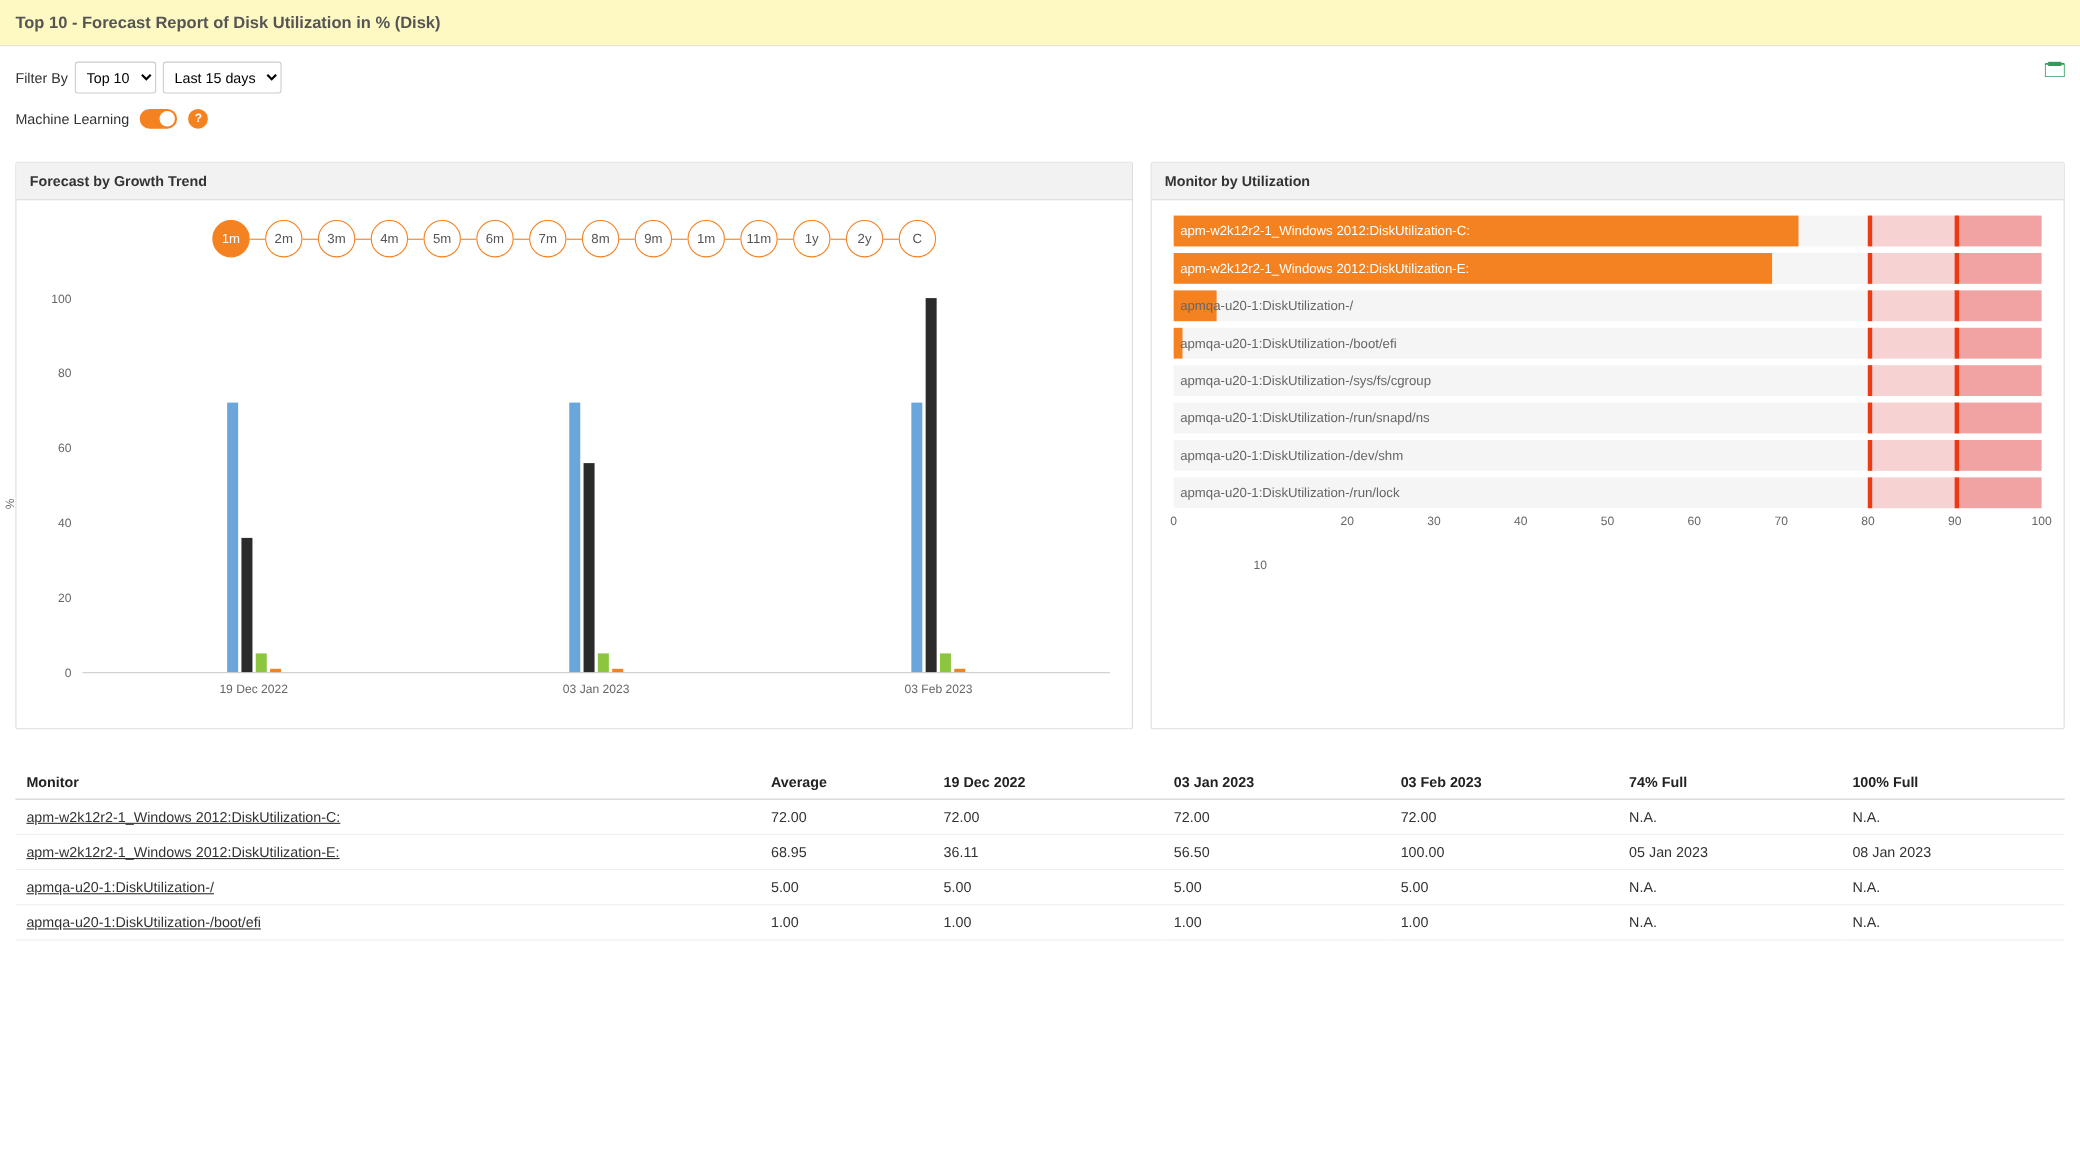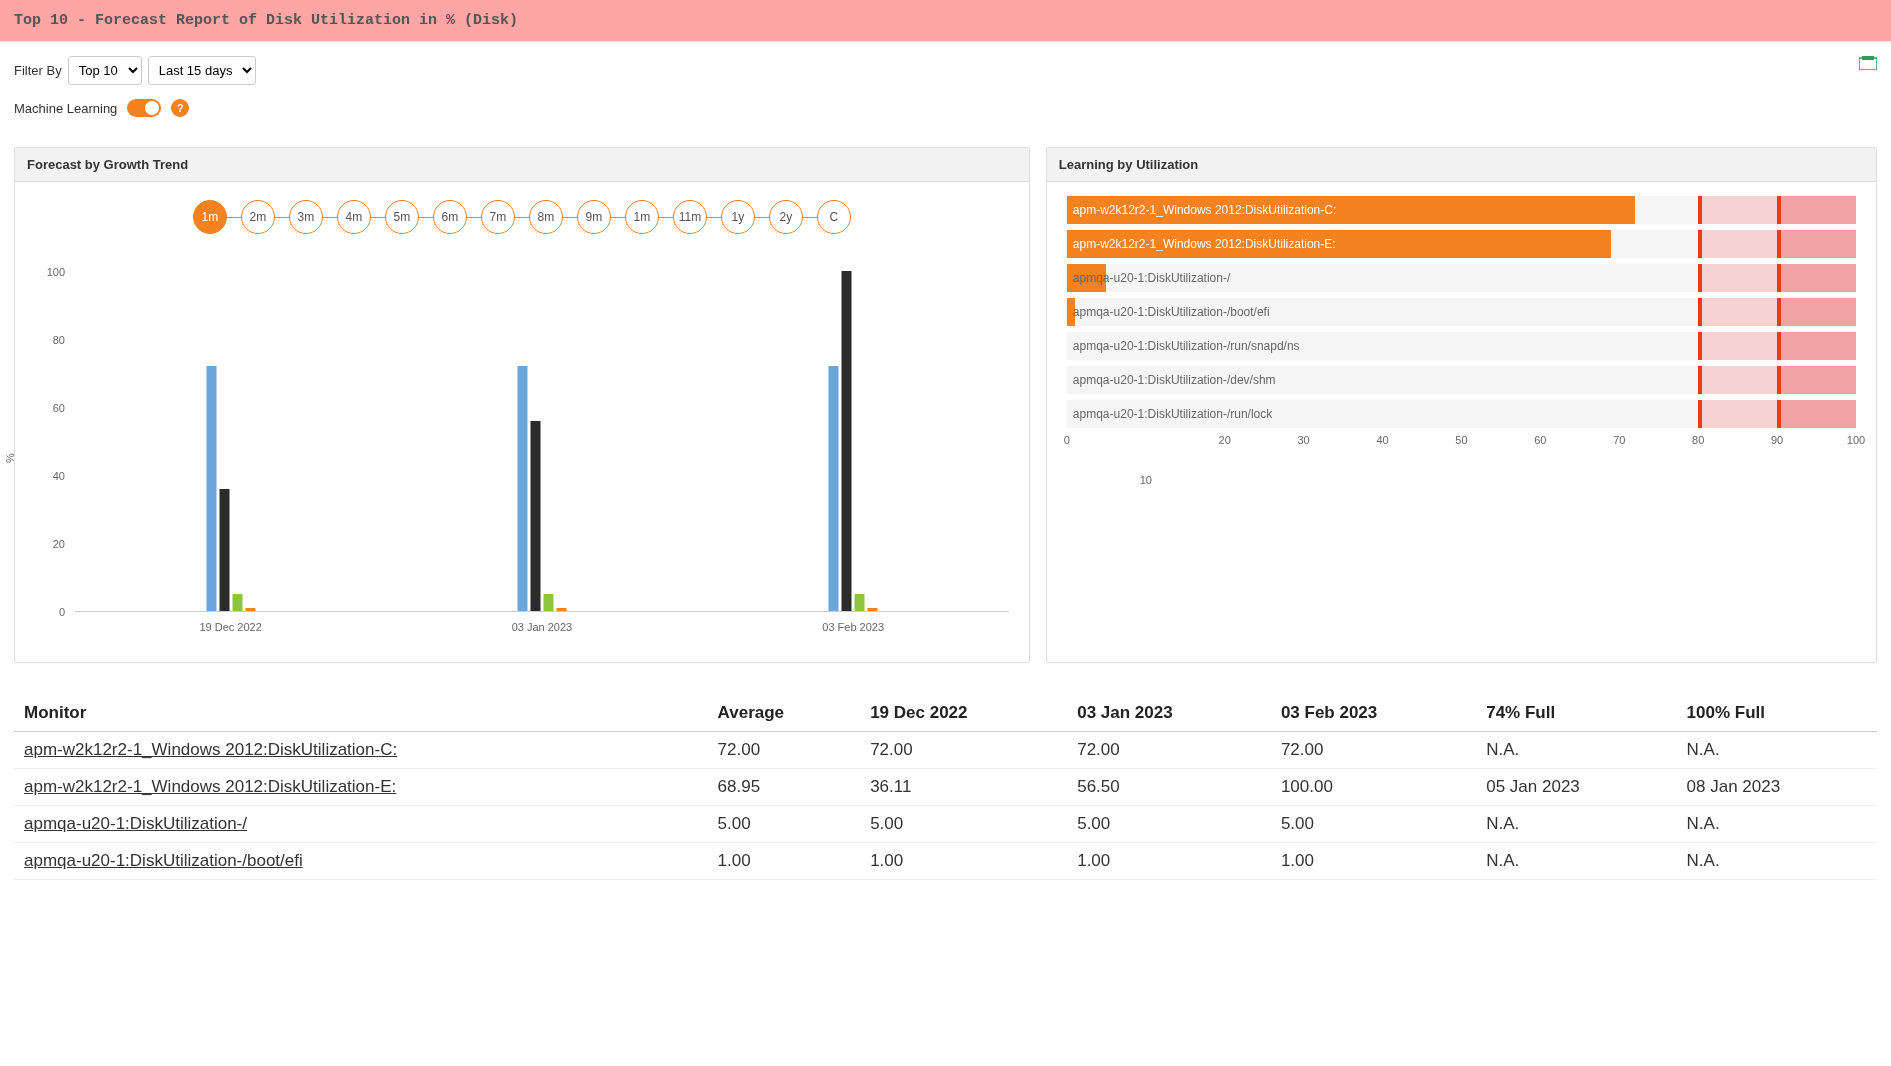--- a/index.html
+++ b/index.html
@@ -1,18 +1,18 @@
 <!DOCTYPE html>
 <html><head>
 <meta charset="utf-8">
 <style>
 * { box-sizing: border-box; margin: 0; padding: 0; }
 body { font-family: Arial, sans-serif; font-size: 13px; color: #333; background: #fff; }
 
-.page-title-bar { background: #fca5a5; border-bottom: 1px solid #e0e0e0; padding: 12px 14px; font-family: Liberation Mono, monospace; }
+.page-title-bar { background: #fef9c3; border-bottom: 1px solid #e0e0e0; padding: 12px 14px; }
 .page-title { font-size: 15px; font-weight: bold; color: #555; }
 
 .filter-row { display: flex; align-items: center; padding: 14px; gap: 6px; position: relative; }
 .filter-label { font-size: 13px; color: #333; }
 .filter-row select { padding: 5px 6px; border: 1px solid #ccc; border-radius: 3px; font-size: 13px; background: #fff; }
 .export-icon { position: absolute; right: 14px; top: 14px; color: #2e9e5b; }
 
 .ml-row { display: flex; align-items: center; padding: 0 14px 18px 14px; gap: 10px; }
 .toggle { width: 34px; height: 18px; background: #f58220; border-radius: 9px; position: relative; cursor: pointer; }
 .toggle-knob { width: 14px; height: 14px; background: #fff; border-radius: 50%; position: absolute; top: 2px; right: 2px; }
@@ -45,21 +45,21 @@
 .hbar-label { position: absolute; left: 6px; top: 50%; transform: translateY(-50%); font-size: 12px; color: #666; z-index: 2; white-space: nowrap; }
 .hbar-fill .hbar-label { color: #fff; }
 .threshold-zone { position: absolute; top: 0; bottom: 0; }
 .threshold-light { background: #f8b4b4; opacity: 0.55; }
 .threshold-dark { background: #ef8585; opacity: 0.75; }
 .threshold-line { position: absolute; top: 0; bottom: 0; width: 4px; background: #ec3a12; }
 .hx-axis { position: relative; height: 20px; margin-top: 4px; }
 .hx-tick { position: absolute; font-size: 11px; color: #666; transform: translateX(-50%); }
 
 .data-table { width: calc(100% - 28px); margin: 20px 14px 14px 14px; border-collapse: collapse; }
-.data-table th, .data-table td { text-align: left; padding: 8px 10px; border-bottom: 1px solid #eee; font-size: 17px; }
+.data-table th, .data-table td { text-align: left; padding: 8px 10px; border-bottom: 1px solid #eee; font-size: 13px; }
 .data-table th { font-weight: bold; color: #222; border-bottom: 1px solid #ccc; }
 .data-table td a { color: #333; text-decoration: underline; }
 </style>
 </head>
 <body>
 
 <div class="page-title-bar">
   <div class="page-title">Top 10 - Forecast Report of Disk Utilization in % (Disk)</div>
 </div>
 
@@ -146,21 +146,21 @@
             <div class="bar" style="background: rgb(43, 43, 43); height: 340px;"></div>
             <div class="bar" style="background: rgb(140, 198, 63); height: 17px;"></div>
             <div class="bar" style="background: rgb(245, 130, 32); height: 3.4px;"></div>
           </div>
           <div class="x-label" style="left: 83.3333%;">03 Feb 2023</div>
         </div>
     </div>
   </div>
 
   <div class="panel panel-right">
-    <div class="panel-header">Learning by Utilization</div>
+    <div class="panel-header">Monitor by Utilization</div>
     <div class="hbar-chart">
       <div class="hbar-plot" id="hplot">
           <div class="hbar-row">
             <div class="threshold-zone threshold-light" style="left: 80%; width: 10%;"></div>
             <div class="threshold-zone threshold-dark" style="left: 90%; width: 10%;"></div>
             <div class="threshold-line" style="left: 80%;"></div>
             <div class="threshold-line" style="left: 90%;"></div>
             <div class="hbar-fill" style="width: 72%;">
               <div class="hbar-label">apm-w2k12r2-1_Windows 2012:DiskUtilization-C:</div>
             </div>
@@ -182,20 +182,28 @@
             <div class="hbar-fill" style="width: 5%;"></div>
             <div class="hbar-label">apmqa-u20-1:DiskUtilization-/</div>
           </div>
           <div class="hbar-row">
             <div class="threshold-zone threshold-light" style="left: 80%; width: 10%;"></div>
             <div class="threshold-zone threshold-dark" style="left: 90%; width: 10%;"></div>
             <div class="threshold-line" style="left: 80%;"></div>
             <div class="threshold-line" style="left: 90%;"></div>
             <div class="hbar-fill" style="width: 1%;"></div>
             <div class="hbar-label">apmqa-u20-1:DiskUtilization-/boot/efi</div>
+          </div>
+          <div class="hbar-row">
+            <div class="threshold-zone threshold-light" style="left: 80%; width: 10%;"></div>
+            <div class="threshold-zone threshold-dark" style="left: 90%; width: 10%;"></div>
+            <div class="threshold-line" style="left: 80%;"></div>
+            <div class="threshold-line" style="left: 90%;"></div>
+            <div class="hbar-fill" style="width: 0%;"></div>
+            <div class="hbar-label">apmqa-u20-1:DiskUtilization-/sys/fs/cgroup</div>
           </div>
           <div class="hbar-row">
             <div class="threshold-zone threshold-light" style="left: 80%; width: 10%;"></div>
             <div class="threshold-zone threshold-dark" style="left: 90%; width: 10%;"></div>
             <div class="threshold-line" style="left: 80%;"></div>
             <div class="threshold-line" style="left: 90%;"></div>
             <div class="hbar-fill" style="width: 0%;"></div>
             <div class="hbar-label">apmqa-u20-1:DiskUtilization-/run/snapd/ns</div>
           </div>
           <div class="hbar-row">

